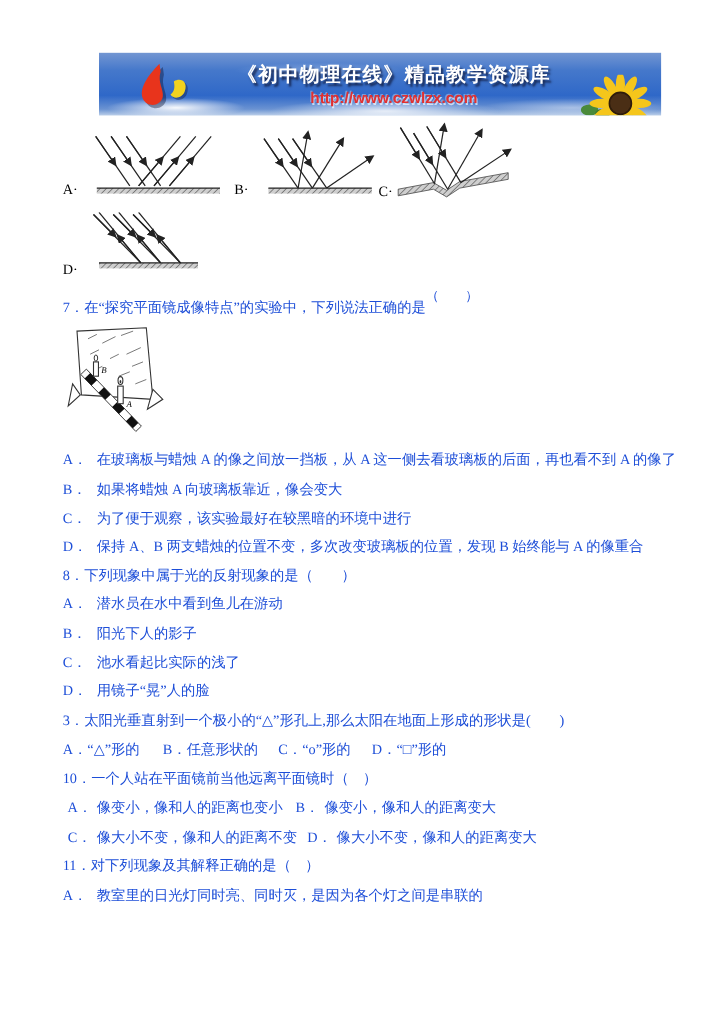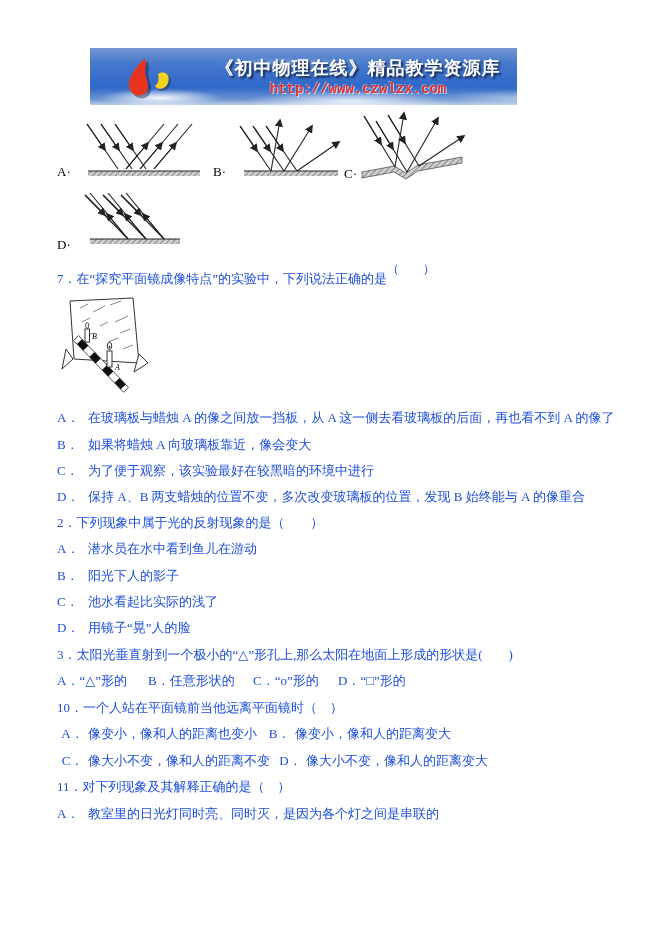--- a/index.html
+++ b/index.html
@@ -1,33 +1,33 @@
 <!DOCTYPE html>
 <html><head>
 <meta charset="utf-8">
 <style>
   * { margin:0; padding:0; box-sizing:border-box; }
   html,body { background:#fff; }
   body { width:661px; height:935px; font-family:"Liberation Serif","DejaVu Sans",serif; color:#111; }
   .page { position:relative; width:661px; height:935px; background:#fff; overflow:hidden; }
 
   
-  .banner { position:absolute; left:90px; top:48px; width:427px; height:57px; overflow:hidden;
+  .banner { position:absolute; left:90px; top:48px; width:511px; height:57px; overflow:hidden;
     background:
       radial-gradient(ellipse 90px 13px at 70px 50px,  rgba(255,255,255,.95), rgba(255,255,255,0) 70%),
       radial-gradient(ellipse 150px 15px at 260px 53px, rgba(255,255,255,.80), rgba(255,255,255,0) 70%),
       radial-gradient(ellipse 120px 12px at 430px 50px, rgba(255,255,255,.45), rgba(255,255,255,0) 70%),
       radial-gradient(ellipse 110px 10px at 200px 16px, rgba(255,255,255,.28), rgba(255,255,255,0) 70%),
       linear-gradient(180deg,#7396d2 0%,#4578cb 28%,#2f68c8 68%,#6b93d2 90%,#bccfe9 100%);
   }
   .banner-title { position:absolute; left:118px; top:8px; width:300px; text-align:center;
     font-size:18px; font-weight:bold; color:#fff; letter-spacing:1px; white-space:nowrap;
     text-shadow:2px 2px 2px rgba(15,25,60,.85); }
   .banner-url { position:absolute; left:118px; top:33px; width:300px; text-align:center;
-    font-size:14px; font-weight:bold; font-family:Liberation Mono, monospace; color:#e23030;
+    font-size:14px; font-weight:bold; font-family:Liberation Sans, sans-serif; color:#e23030;
     text-shadow:1px 1px 0 rgba(255,255,255,.65),-1px -1px 0 rgba(255,255,255,.35); }
   .logo { position:absolute; left:30px; top:4px; }
   .sunflower { position:absolute; left:438px; top:20px; }
 
   
   .tline { position:absolute; left:57px; font-size:13px; line-height:17px; white-space:nowrap; color:#1d4ed8; }
   .olabel { display:inline-block; width:31px; }
   .paren { font-size:12px; position:relative; top:-5px; }
   .iopt { position:absolute; top:0; white-space:nowrap;text-align:center; }
   .dlabel { position:absolute; font-size:13px; color:#000; }
@@ -196,21 +196,21 @@
       <ellipse cx="49.5" cy="55" rx="0.8" ry="1.5" fill="#333"></ellipse>
     </g>
     <text x="55" y="78" font-size="8" class="varlabel" font-style="italic" fill="#000">A</text>
   </svg>
 
   <div class="tline" style="top:409px"><span class="olabel">A．</span><span>在玻璃板与蜡烛 A 的像之间放一挡板，从 A 这一侧去看玻璃板的后面，再也看不到 A 的像了</span></div>
   <div class="tline" style="top:436px"><span class="olabel">B．</span><span>如果将蜡烛 A 向玻璃板靠近，像会变大</span></div>
   <div class="tline" style="top:462px"><span class="olabel">C．</span><span>为了便于观察，该实验最好在较黑暗的环境中进行</span></div>
   <div class="tline" style="top:488px"><span class="olabel">D．</span><span>保持 A、B 两支蜡烛的位置不变，多次改变玻璃板的位置，发现 B 始终能与 A 的像重合</span></div>
 
-  <div class="tline" style="top:514px">2．下列现象中属于光的反射现象的是（　　）</div>
+  <div class="tline" style="top:514px">8．下列现象中属于光的反射现象的是（　　）</div>
   <div class="tline" style="top:540px"><span class="olabel">A．</span><span>潜水员在水中看到鱼儿在游动</span></div>
   <div class="tline" style="top:567px"><span class="olabel">B．</span><span>阳光下人的影子</span></div>
   <div class="tline" style="top:593px"><span class="olabel">C．</span><span>池水看起比实际的浅了</span></div>
   <div class="tline" style="top:619px"><span class="olabel">D．</span><span>用镜子“晃”人的脸</span></div>
 
   <div class="tline" style="top:646px">3．太阳光垂直射到一个极小的“△”形孔上,那么太阳在地面上形成的形状是(　　)</div>
   <div class="tline" style="top:672px;width:540px">
     <span class="iopt" style="left:0"><span>A．</span><span>“△”形的</span></span>
     <span class="iopt" style="left:91px"><span>B．</span><span>任意形状的</span></span>
     <span class="iopt" style="left:196px"><span>C．</span><span>“o”形的</span></span>

